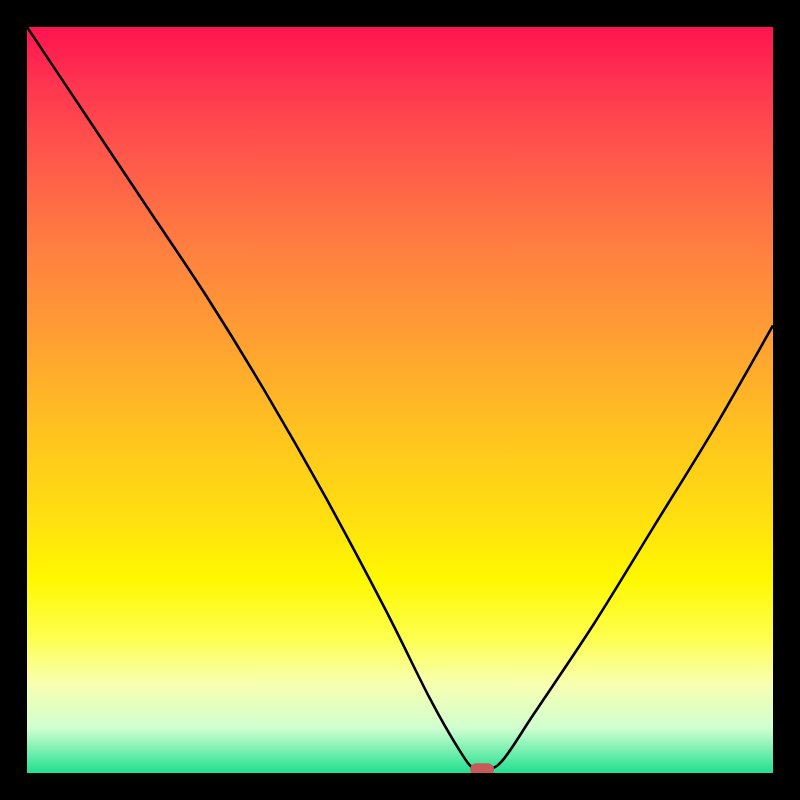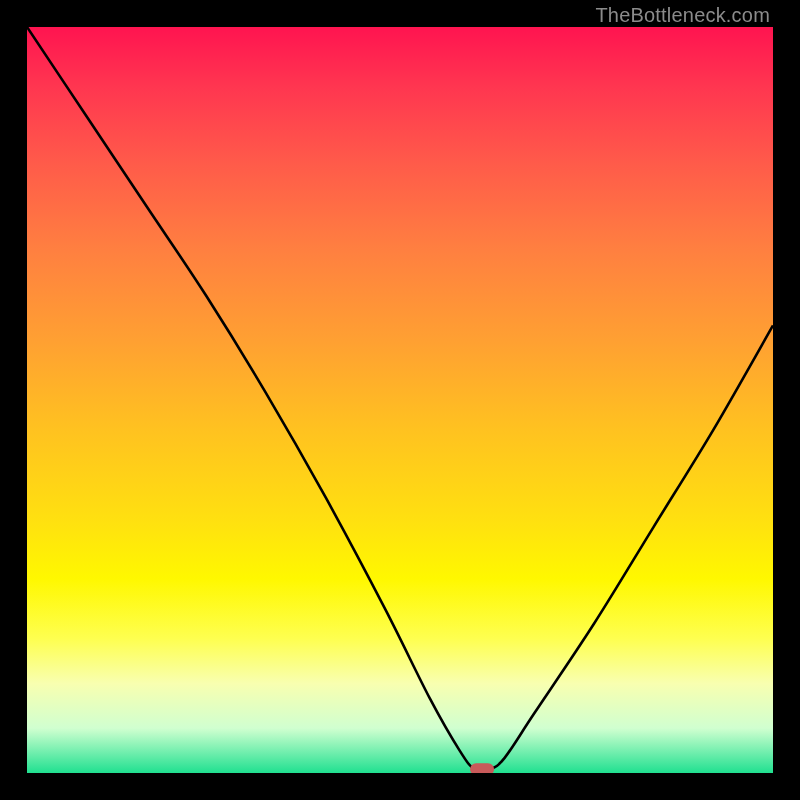--- a/index.html
+++ b/index.html
@@ -59,14 +59,13 @@
 
 <div class="container">
 
   <div class="plot-area">
     <svg class="curve-svg" viewBox="0 0 746 746" preserveAspectRatio="none">
       <path fill="none" stroke="#000000" stroke-width="2.6" d="M 0.00 0.00 C 9.95 14.92, 39.79 59.68, 59.68 89.52 C 79.57 119.36, 99.47 149.20, 119.36 179.04 C 139.25 208.88, 159.15 237.48, 179.04 268.56 C 198.93 299.64, 218.83 331.97, 238.72 365.54 C 258.61 399.11, 278.51 433.92, 298.40 469.98 C 318.29 506.04, 340.67 548.31, 358.08 581.88 C 375.49 615.45, 390.41 647.78, 402.84 671.40 C 415.27 695.02, 425.22 711.81, 432.68 723.62 C 440.14 735.43, 442.63 739.16, 447.60 742.27 C 452.57 745.38, 457.55 744.13, 462.52 742.27 C 467.49 740.40, 469.98 740.40, 477.44 731.08 C 484.90 721.76, 492.36 708.70, 507.28 686.32 C 522.20 663.94, 547.07 627.88, 566.96 596.80 C 586.85 565.72, 606.75 532.15, 626.64 499.82 C 646.53 467.49, 666.43 436.41, 686.32 402.84 C 706.21 369.27, 736.05 315.81, 746.00 298.40"></path>
       <rect rx="6" ry="6" fill="#c85a5a" x="443.06" y="736.27" width="24" height="12"></rect>
     </svg>
   </div>
 
-  <div class="watermark">TheBottleneck.com</div>
 </div>
 
 </body></html>

